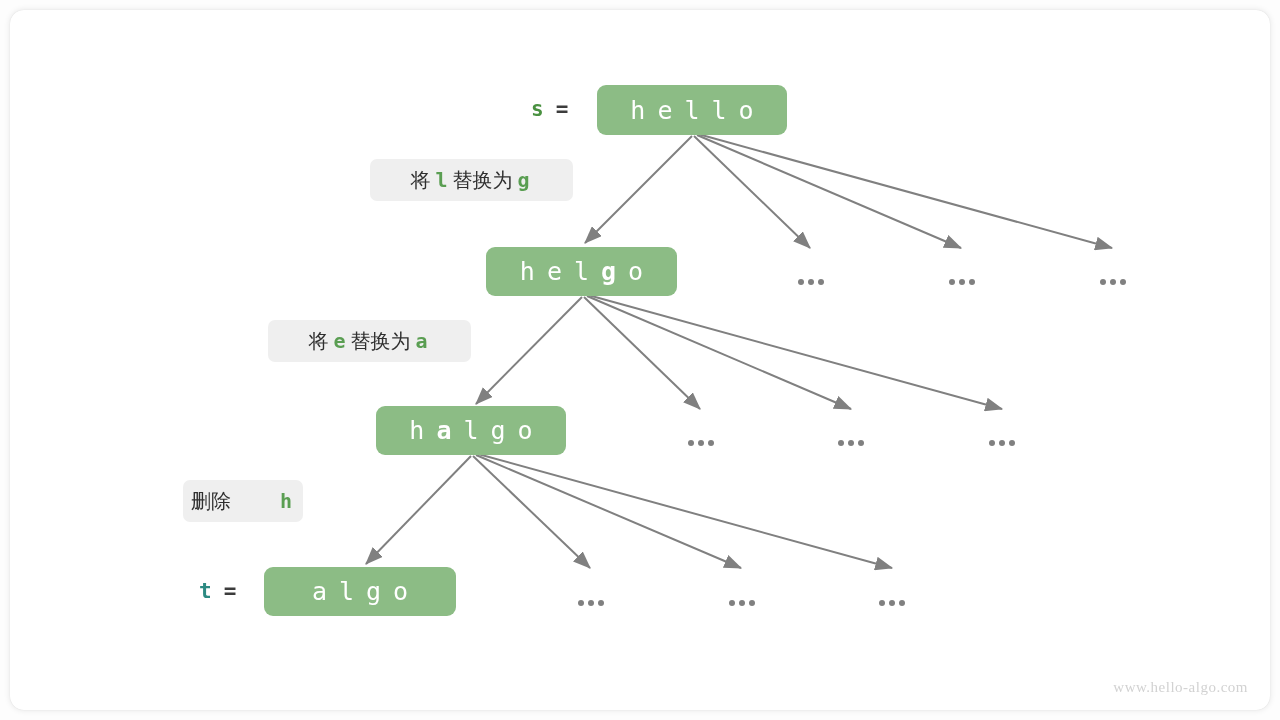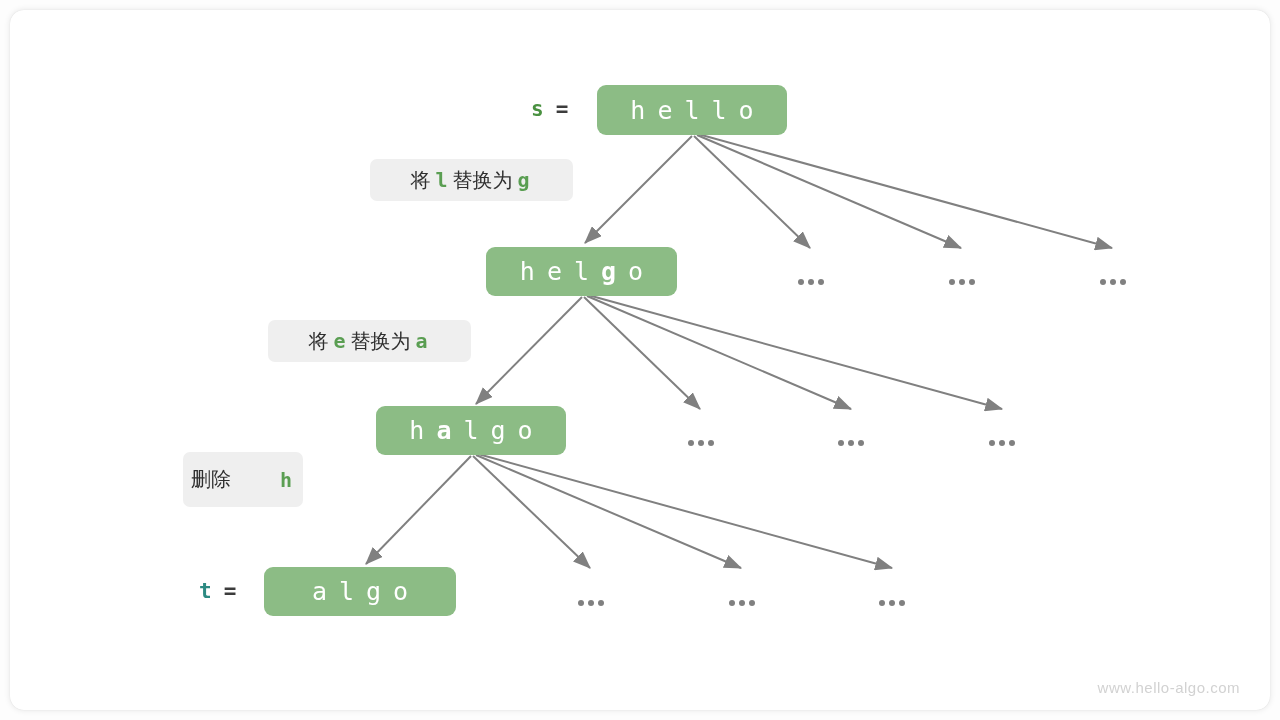--- a/index.html
+++ b/index.html
@@ -118,24 +118,24 @@
     display: block;
     width: 6px;
     height: 6px;
     border-radius: 50%;
     background: #808080;
   }
 
   
   .watermark {
     position: absolute;
-    right: 40px;
+    right: 32px;
     bottom: 24px;
     color: #d2d2d2;
-    font-family: Liberation Sans, sans-serif;
+    font-family: Liberation Serif, serif;
     font-size: 15px;
     letter-spacing: 0.5px;
     white-space: pre;
     text-align: center;
   }
 </style>
 </head>
 <body>
 
 <div id="root">
@@ -171,21 +171,21 @@
         <div class="strbox" style="left: 376px; top: 406px; width: 190px; height: 49px; background: rgb(140, 188, 133);"><span class="ch">h</span><span class="ch hl">a</span><span class="ch">l</span><span class="ch">g</span><span class="ch">o</span></div>
         <div class="strbox" style="left: 264px; top: 567px; width: 192px; height: 49px; background: rgb(140, 188, 133);"><span class="ch">a</span><span class="ch">l</span><span class="ch">g</span><span class="ch">o</span></div>
       </div>
     <div id="labels-layer">
         <div class="varlabel" style="left: 531px; top: 97px;"><span class="vname" style="color: rgb(74, 145, 65);">s</span><span class="veq">=</span></div>
         <div class="varlabel" style="left: 199px; top: 579px;"><span class="vname" style="color: rgb(45, 138, 130);">t</span><span class="veq">=</span></div>
       </div>
     <div id="ops-layer">
         <div class="chip" style="left: 370px; top: 159px; width: 203px; height: 42px; background: rgb(239, 239, 239);"><span class="ct">将</span><span class="cn" style="color: rgb(90, 158, 82);">l</span><span class="ct">替换为</span><span class="cn" style="color: rgb(90, 158, 82);">g</span></div>
         <div class="chip" style="left: 268px; top: 320px; width: 203px; height: 42px; background: rgb(239, 239, 239);"><span class="ct">将</span><span class="cn" style="color: rgb(90, 158, 82);">e</span><span class="ct">替换为</span><span class="cn" style="color: rgb(90, 158, 82);">a</span></div>
-        <div class="chip" style="left: 183px; top: 452px; width: 120px; height: 55px; background: rgb(239, 239, 239); gap: 44px;"><span class="ct">删除</span><span class="cn" style="color: rgb(90, 158, 82);">h</span></div>
+        <div class="chip" style="left: 183px; top: 480px; width: 120px; height: 42px; background: rgb(239, 239, 239); gap: 44px;"><span class="ct">删除</span><span class="cn" style="color: rgb(90, 158, 82);">h</span></div>
       </div>
     <div id="dots-layer">
         <div class="dots" style="left: 798px; top: 279px;">
           <i style="background: rgb(128, 128, 128);"></i>
           <i style="background: rgb(128, 128, 128);"></i>
           <i style="background: rgb(128, 128, 128);"></i>
         </div>
         <div class="dots" style="left: 949px; top: 279px;">
           <i style="background: rgb(128, 128, 128);"></i>
           <i style="background: rgb(128, 128, 128);"></i>

